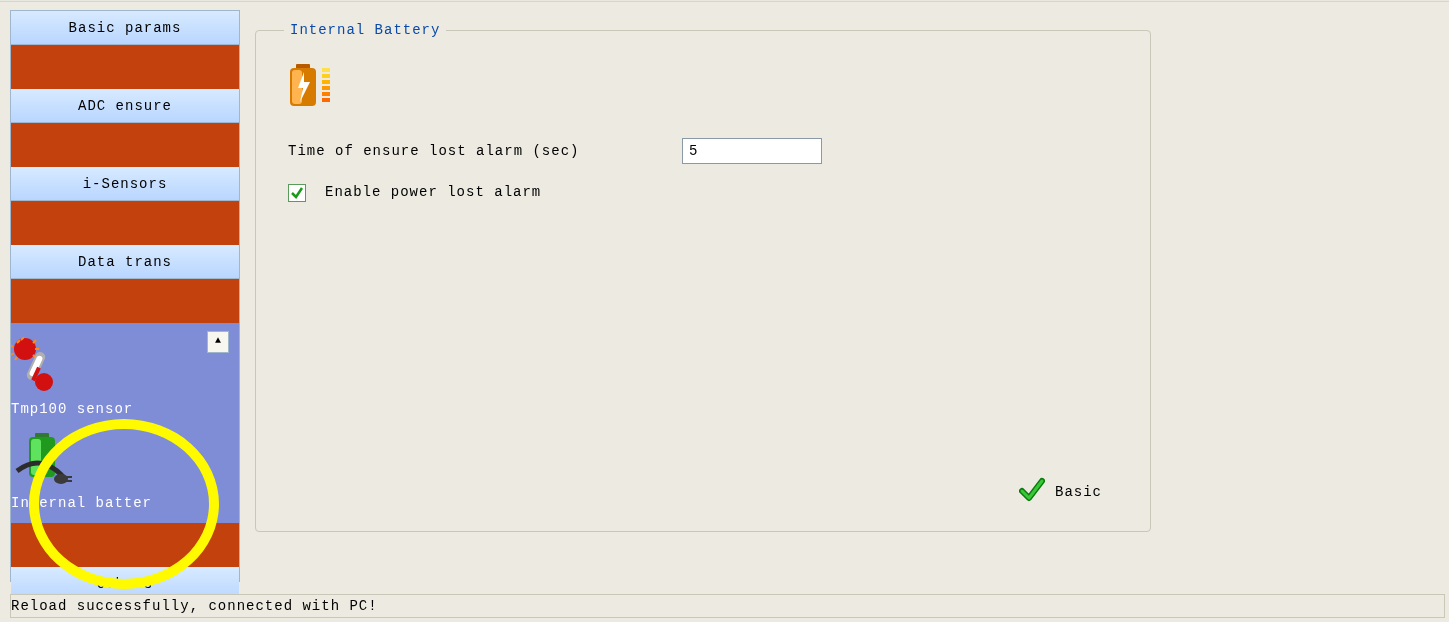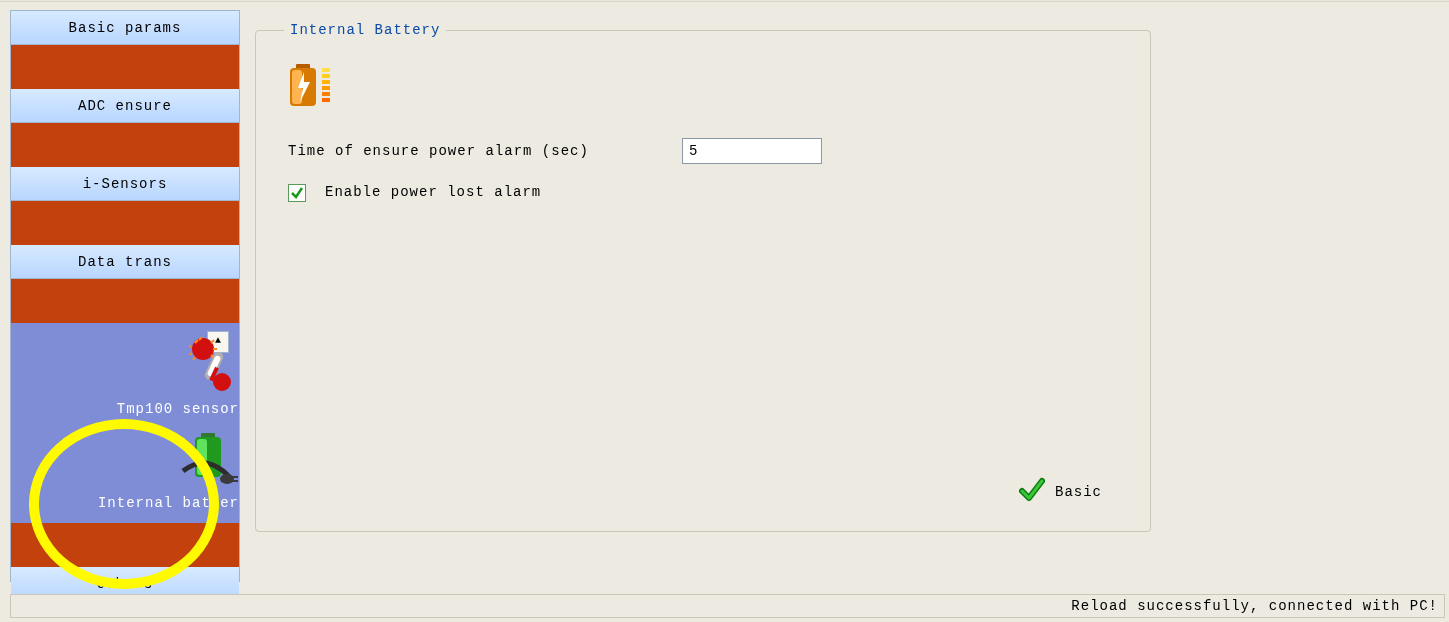--- a/index.html
+++ b/index.html
@@ -60,21 +60,21 @@
     height: 22px;
     background: #f7f7ef;
     border: 1px solid #9fb6cd;
     font-size: 10px;
     line-height: 18px;
     text-align: center;
     color: #000;
     cursor: pointer;
   }
   .sb-item {
-    text-align: right;
+    text-align: left;
     margin: 4px 0 12px 0;
     cursor: pointer;
     position: relative;
   }
   .sb-item-label {
     display: block;
     margin-top: 4px;
     letter-spacing: 1px;
     font-size: 14px;
   }
@@ -154,21 +154,20 @@
 
   
   .status {
     position: absolute;
     left: 10px; right: 4px; bottom: 4px;
     height: 24px;
     border: 1px solid #c9c7b8;
     background: #eceae1;
     line-height: 22px;
     padding-right: 6px;
-    text-align: right;
     letter-spacing: 1px;
   }
 </style>
 </head>
 <body>
 
 <div class="top-line"></div>
 
 <div class="main">
 
@@ -229,21 +228,21 @@
           <rect x="34" y="6" width="8" height="4" fill="#ffe04a"></rect>
           <rect x="34" y="12" width="8" height="4" fill="#ffcf1f"></rect>
           <rect x="34" y="18" width="8" height="4" fill="#ffb400"></rect>
           <rect x="34" y="24" width="8" height="4" fill="#ff9900"></rect>
           <rect x="34" y="30" width="8" height="4" fill="#ff8000"></rect>
           <rect x="34" y="36" width="8" height="4" fill="#ff6a00"></rect>
         </svg>
       </div>
 
       <div class="form-row">
-        <span class="form-label">Time of ensure power alarm (sec)</span>
+        <span class="form-label">Time of ensure lost alarm (sec)</span>
         <input class="form-input" type="text" value="5" style="">
       </div>
 
       <div class="chk-row">
         <span class="chk">
           <svg width="14" height="14" viewBox="0 0 14 14">
             <polyline points="2,7 6,11 12,2" fill="none" stroke="#1a9a1a" stroke-width="2.5"></polyline>
           </svg>
         </span>
         <span>Enable power lost alarm</span>

